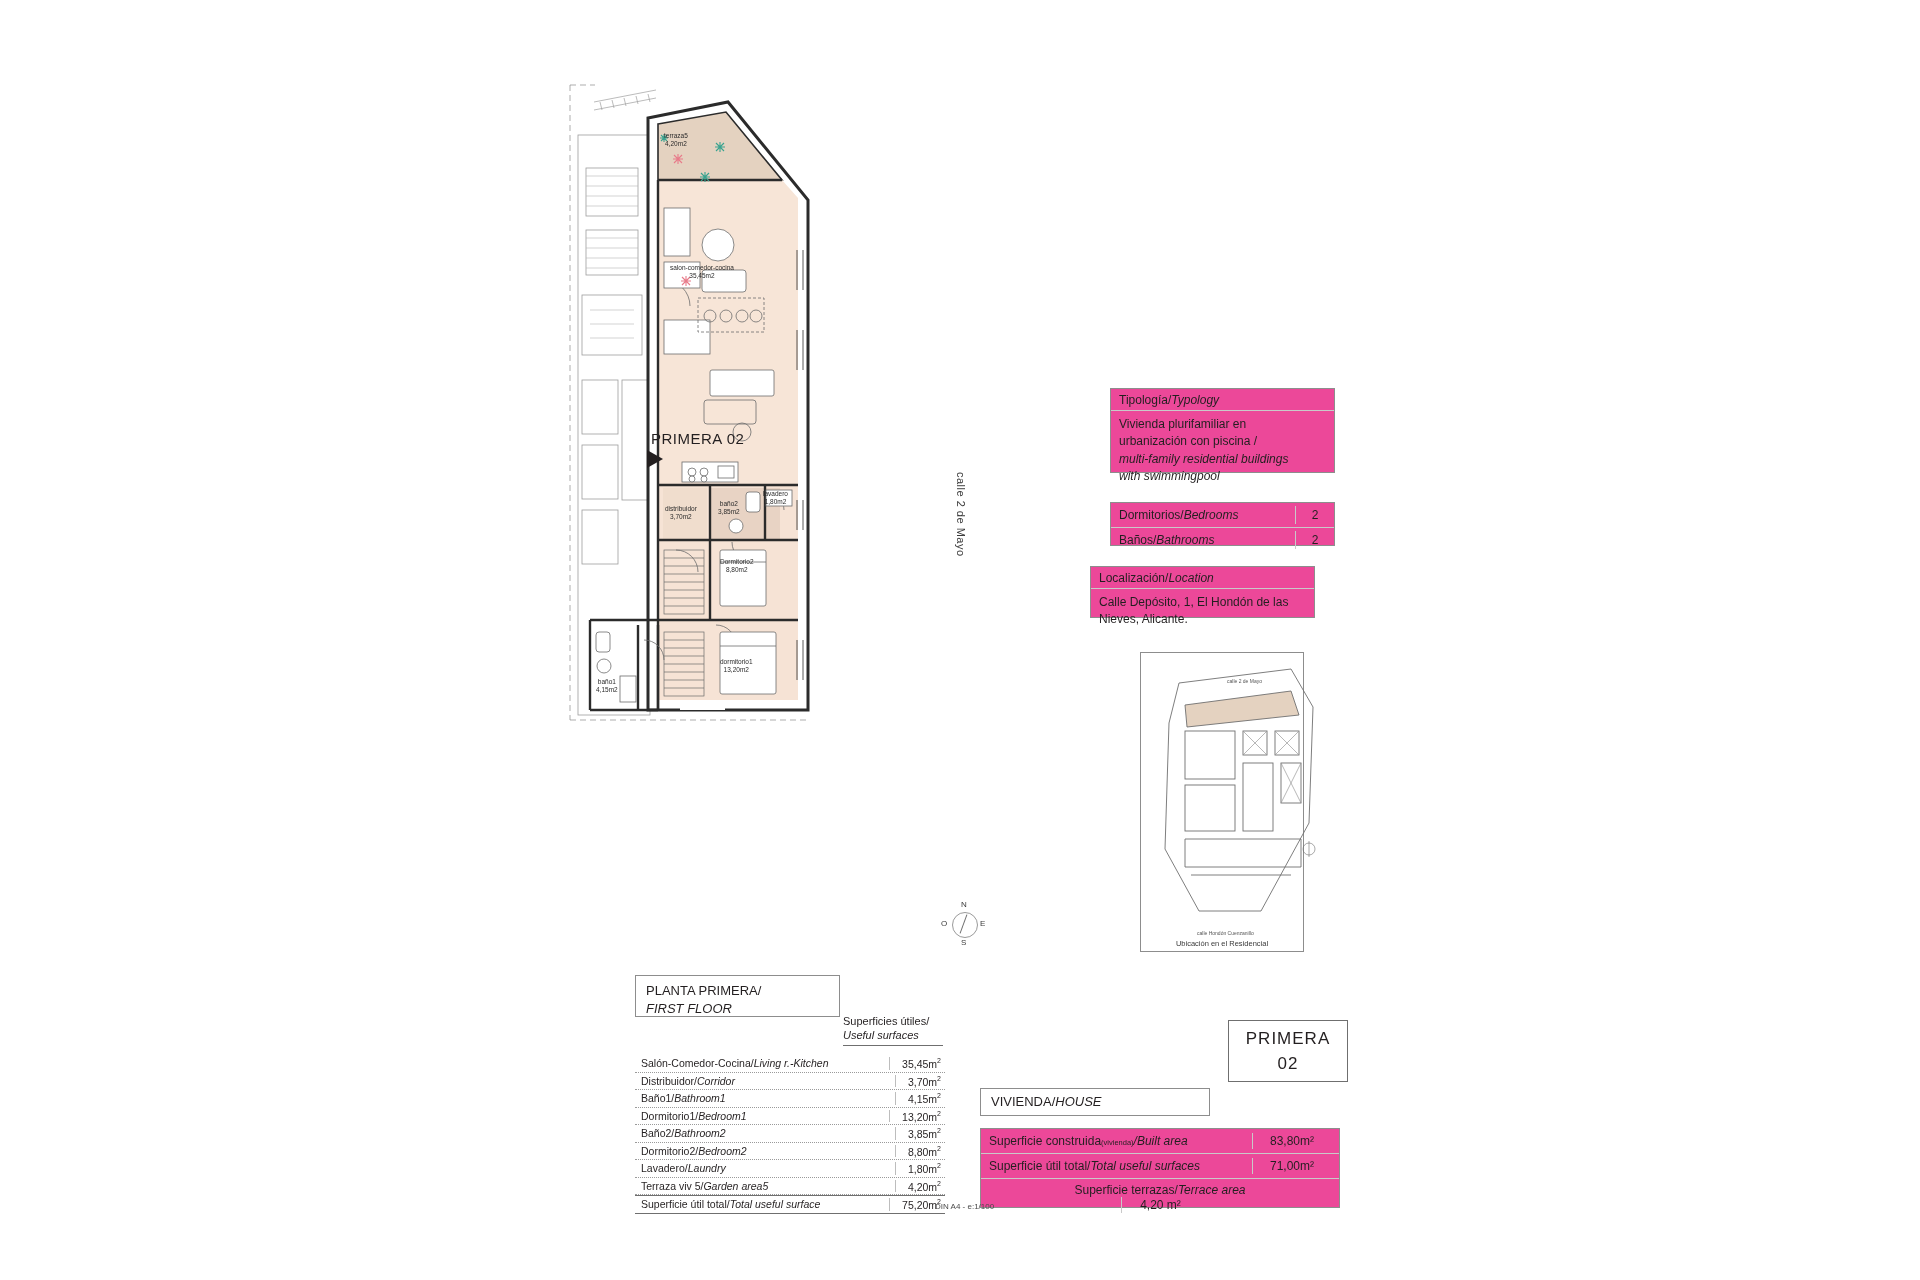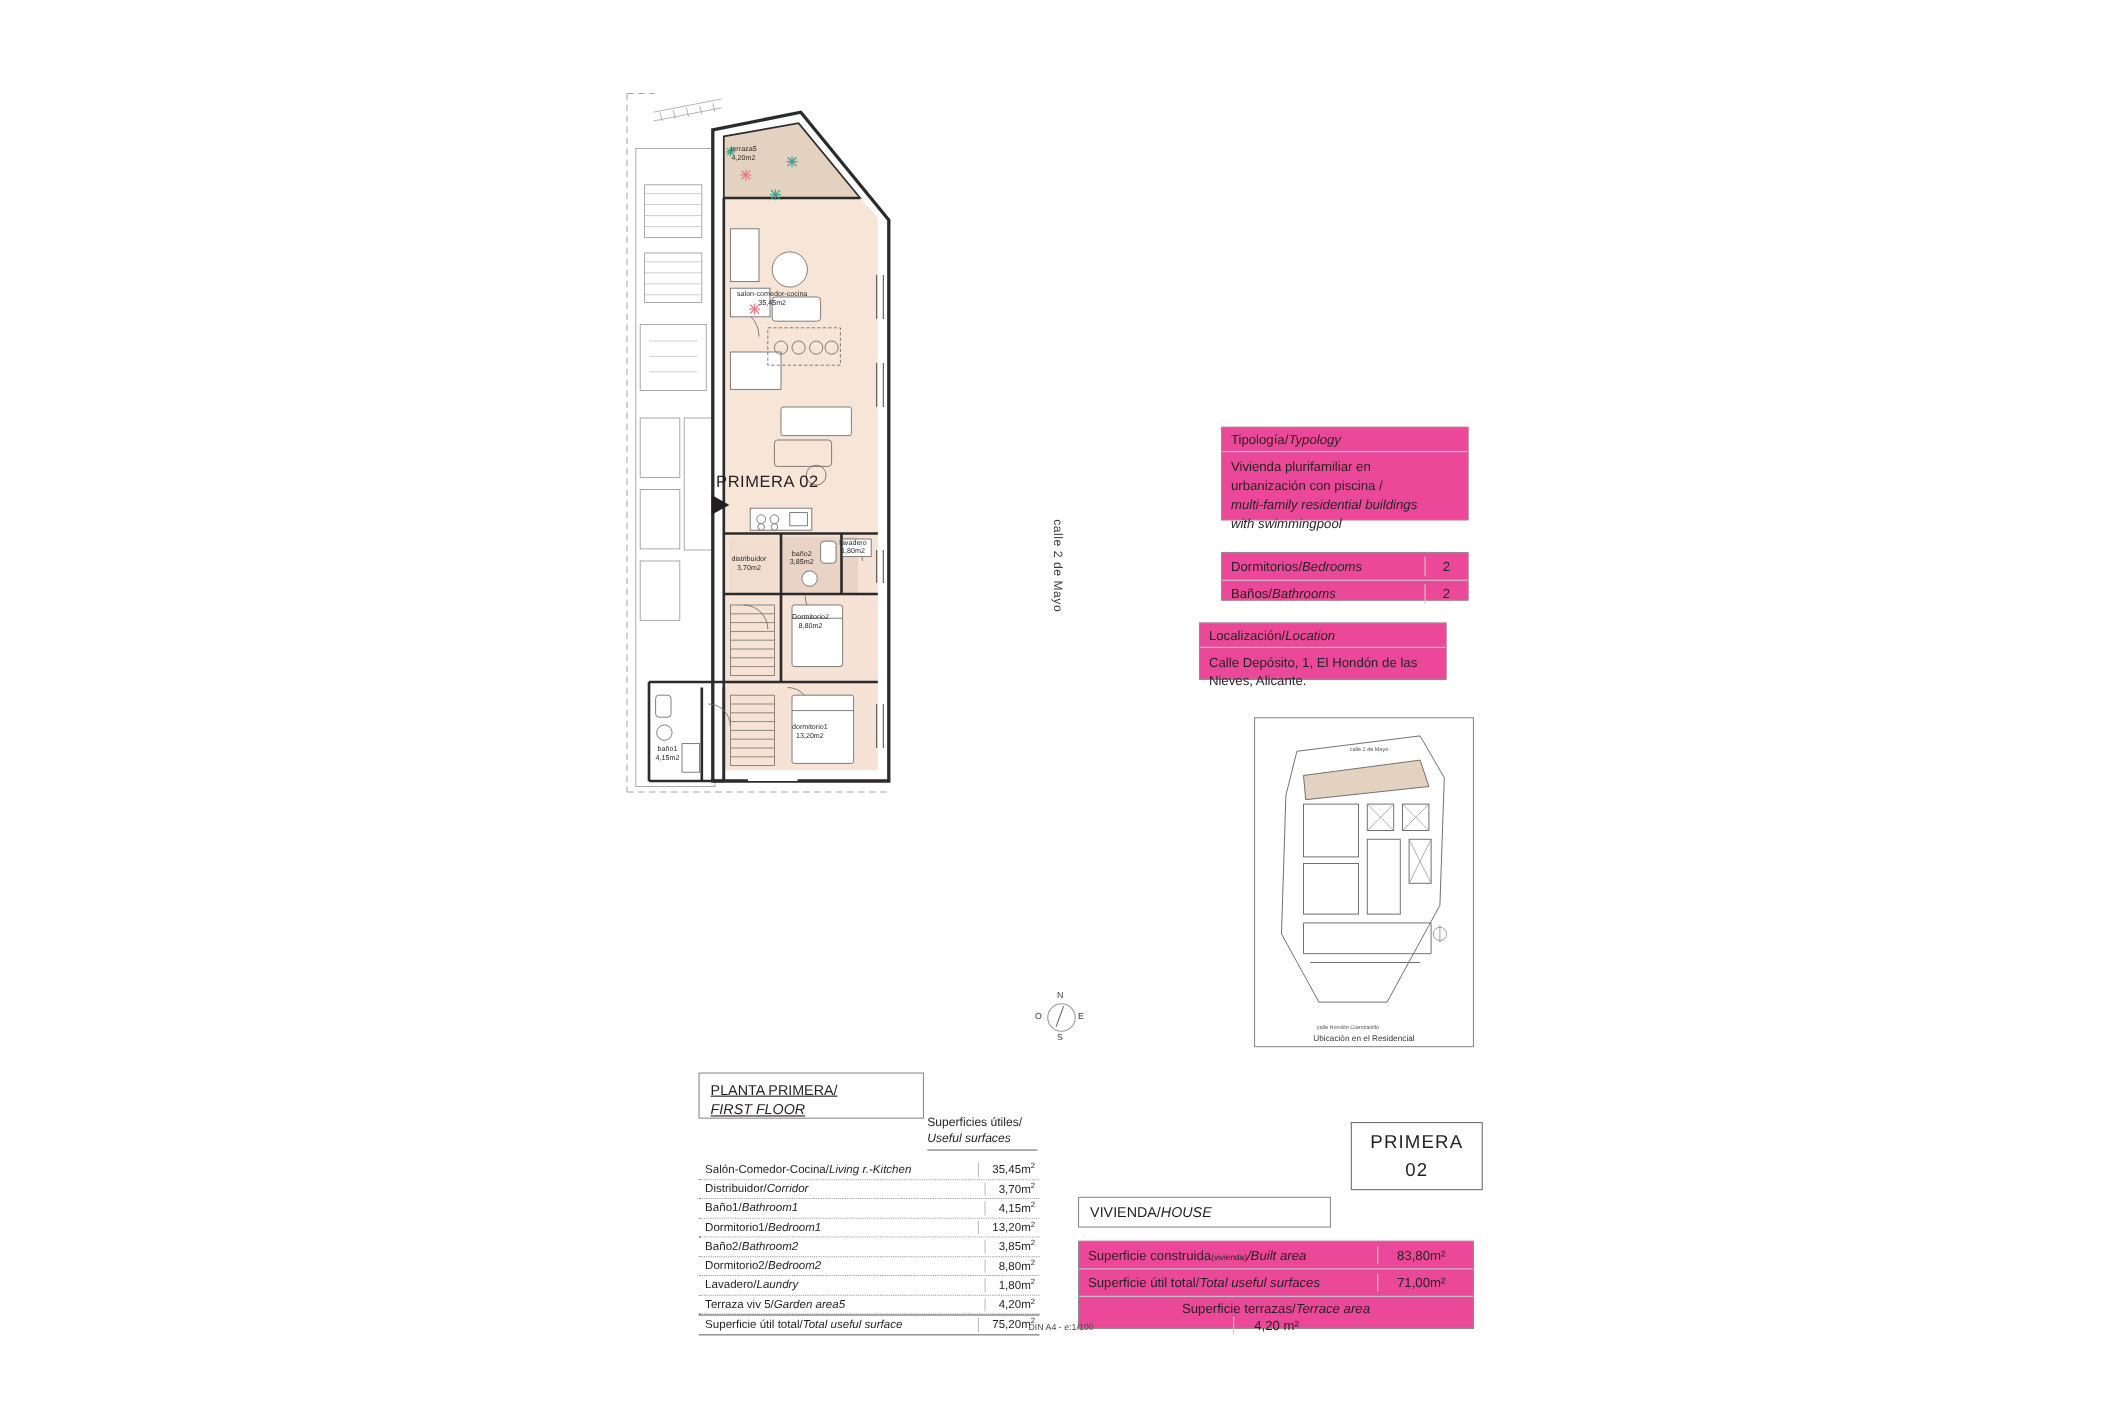--- a/index.html
+++ b/index.html
@@ -369,21 +369,21 @@
   <div class="box" style="left:1090px;top:566px;width:225px;height:52px;">
     <div class="hdr">
       <span>Localización/</span><span class="it">Location</span>
     </div>
     <div class="body">
       <div>Calle Depósito, 1, El Hondón de las</div>
       <div>Nieves, Alicante.</div>
     </div>
   </div>
 
-  <div class="keyplan" style="left:1140px;top:652px;width:200px;height:300px;">
+  <div class="keyplan" style="left:1140px;top:652px;width:164px;height:300px;">
     <svg width="198" height="298" viewBox="0 0 198 298">
       <g stroke="#6f6f6f" stroke-width="0.9" fill="none">
         <path d="M38 30 L150 16 L172 54 L168 170 L120 258 L58 258 L24 196 L28 70 Z"></path>
         <path d="M44 52 L150 38 L158 62 L46 74 Z" fill="#e4d2c0" stroke="#6f6f6f"></path>
         <rect x="44" y="78" width="50" height="48"></rect>
         <rect x="102" y="78" width="24" height="24"></rect>
         <rect x="134" y="78" width="24" height="24"></rect>
         <rect x="44" y="132" width="50" height="46"></rect>
         <rect x="102" y="110" width="30" height="68"></rect>
         <rect x="140" y="110" width="20" height="40"></rect>
@@ -422,21 +422,21 @@
     <div class="srow">
       <span><span>Superficie útil total/</span><span class="it">Total useful surfaces</span></span>
       <span class="sval">71,00m²</span>
     </div>
     <div class="srow">
       <span><span>Superficie terrazas/</span><span class="it">Terrace area</span></span>
       <span class="sval">4,20 m²</span>
     </div>
   </div>
 
-  <div class="titlebox" style="left:635px;top:975px;width:205px;height:42px;text-decoration:underline;">
+  <div class="titlebox" style="left:635px;top:975px;width:205px;height:42px;">
     <div>PLANTA PRIMERA/</div>
     <div class="it">FIRST FLOOR</div>
   </div>
 
   <div style="position:absolute;left:843px;top:1014px;width:100px;font-size:11px;line-height:1.3;border-bottom:1px solid #6f6f6f;padding-bottom:2px;">
     <div>Superficies útiles/</div>
     <div class="it">Useful surfaces</div>
   </div>
 
   <div class="tbl" style="left:635px;top:1055px;width:310px;">

